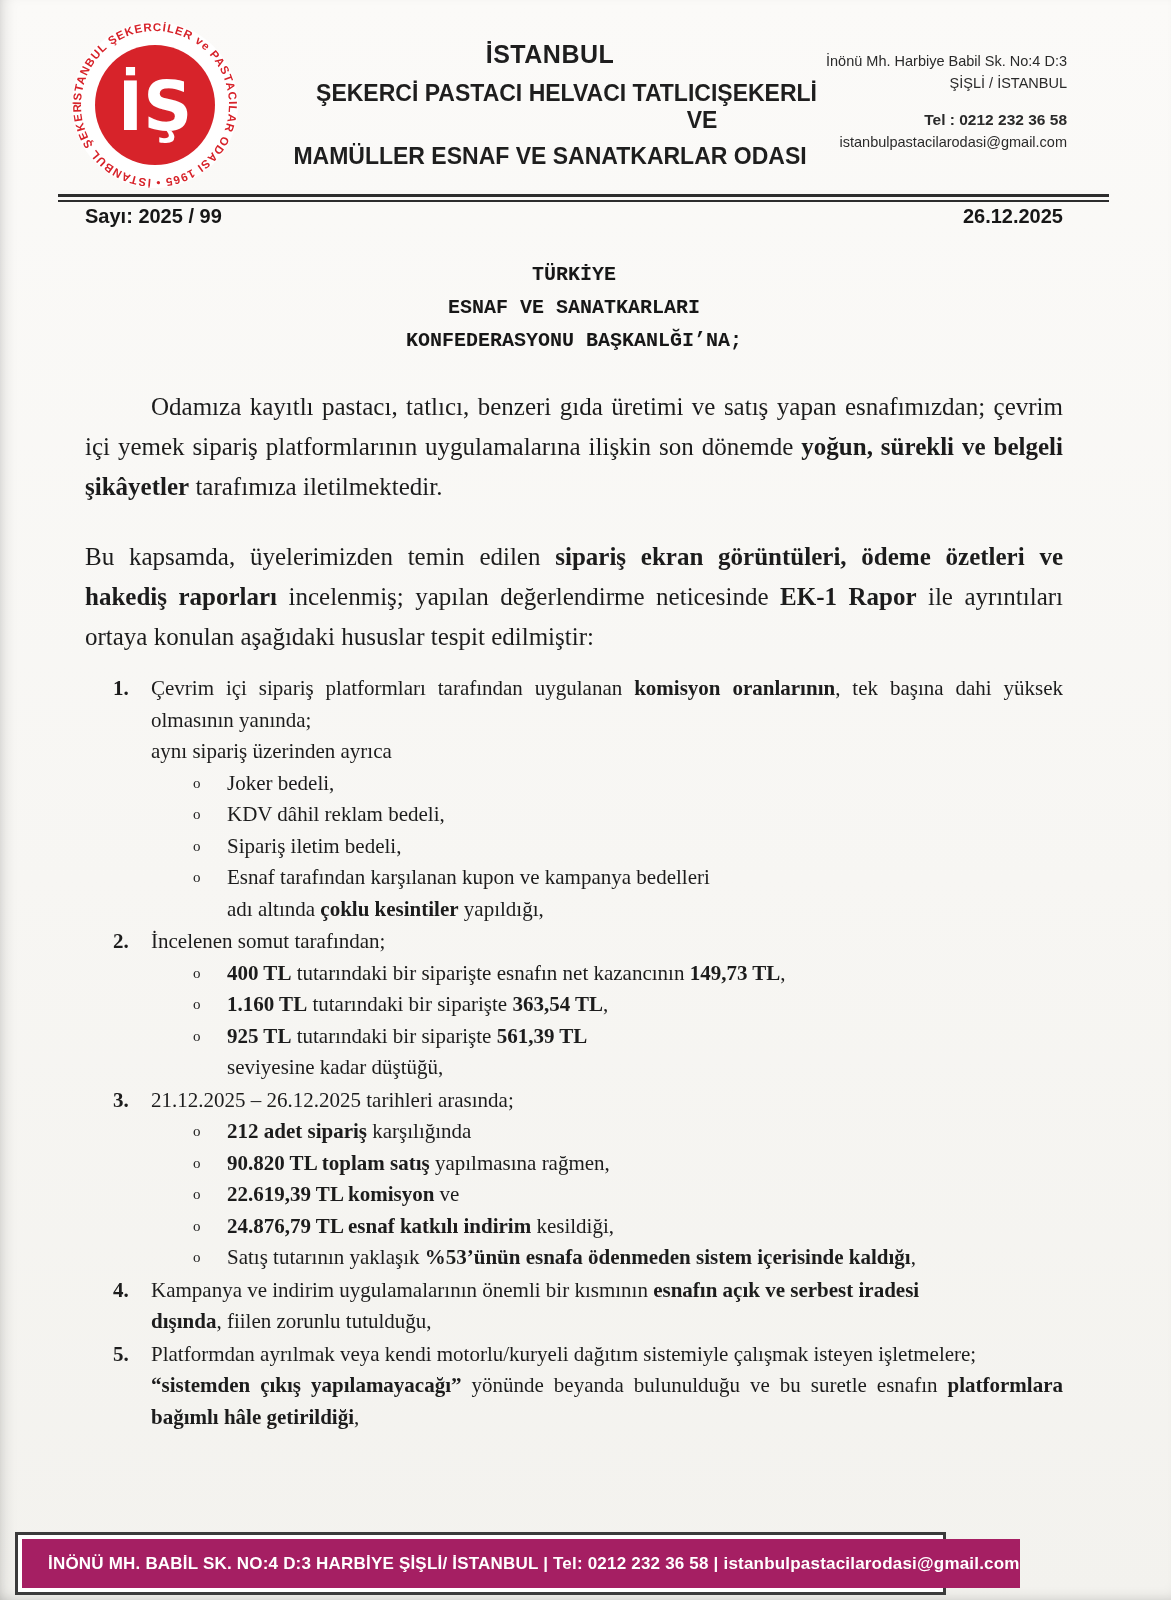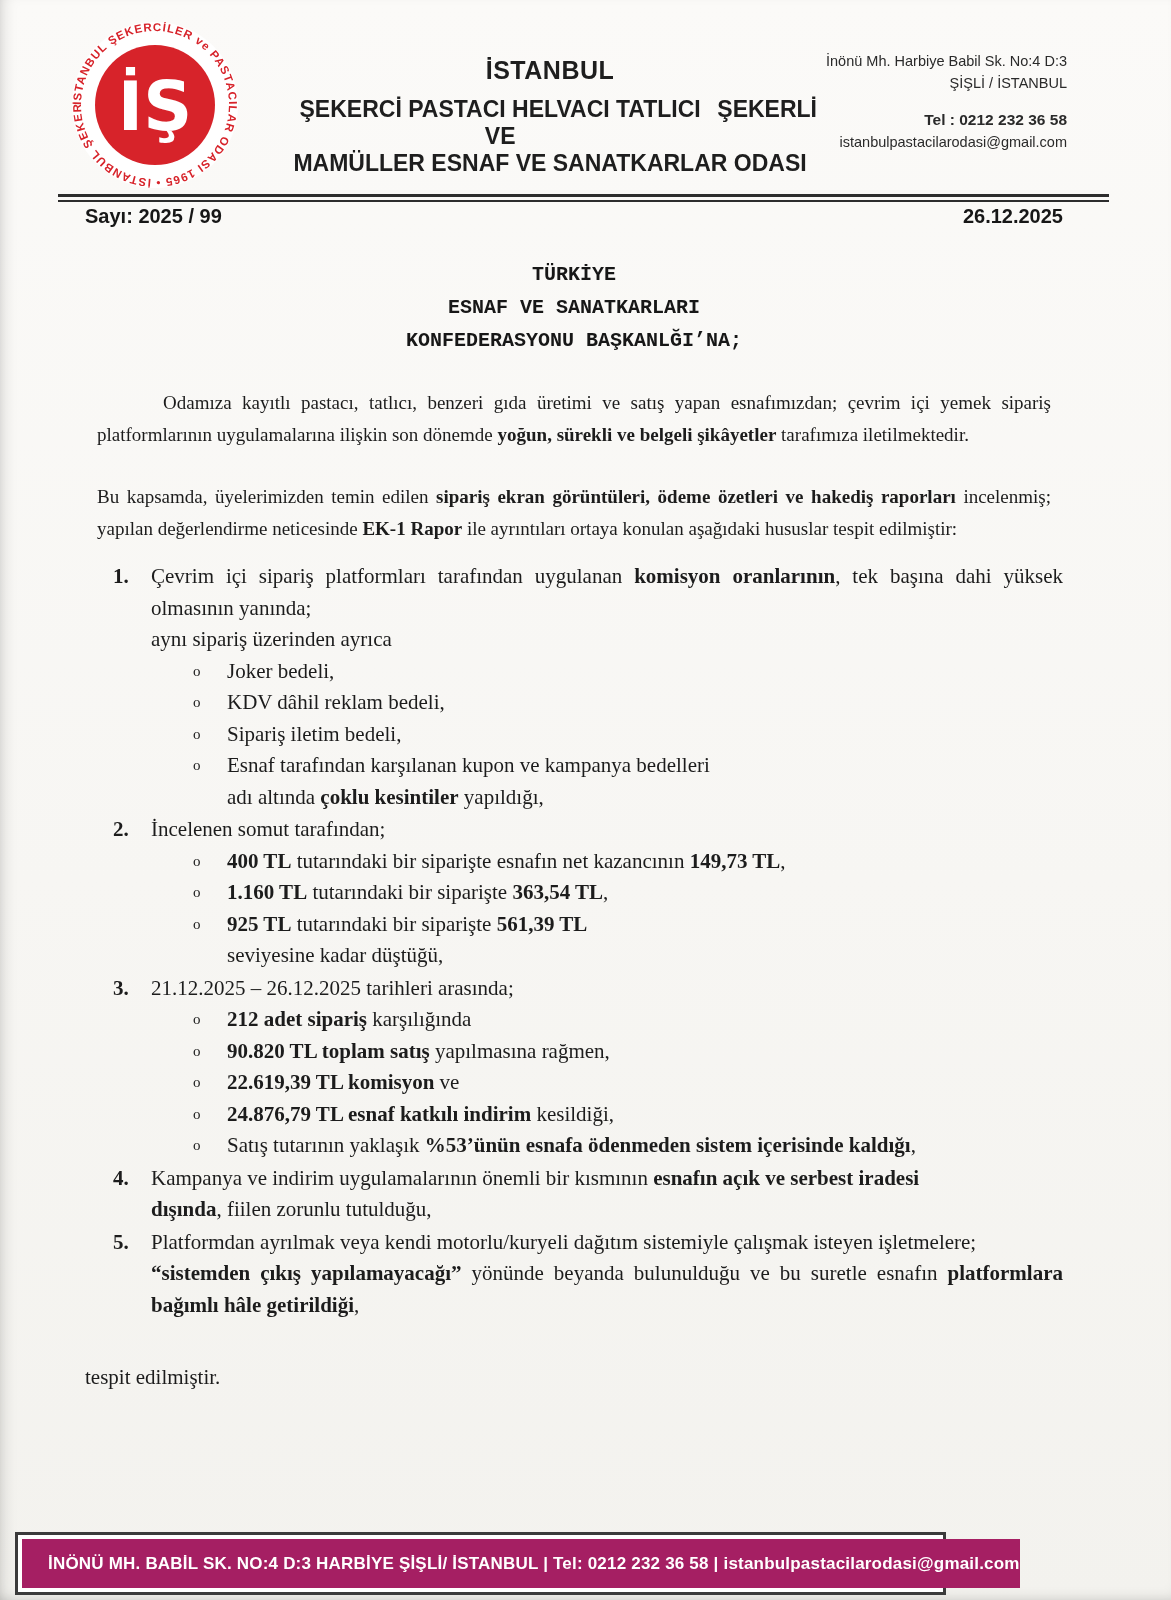--- a/index.html
+++ b/index.html
@@ -5,46 +5,46 @@
   html,body{margin:0;padding:0;background:#e9e7e3;}
   .page{
     position:relative;width:1171px;height:1600px;margin:0 auto;overflow:hidden;
     background:linear-gradient(180deg,#fbfaf8 0%,#f7f6f3 55%,#f3f2ee 100%);
     font-family:"Liberation Serif",serif;color:#1c1c1c;
     box-shadow:inset 12px 0 18px -14px rgba(0,0,0,.25), inset 0 -10px 16px -12px rgba(0,0,0,.2);
   }
   
   .logo{position:absolute;left:72px;top:22px;width:166px;height:166px;}
   .title-block{
-    position:absolute;left:283px;top:56px;width:534px;text-align:center;
+    position:absolute;left:283px;top:40px;width:534px;text-align:center;
     font-family:"Liberation Sans",sans-serif;font-weight:bold;color:#1e1e1e;
   }
   .title-line1{font-size:25px;letter-spacing:.5px;margin-bottom:11px;}
-  .title-line2{display:flex;justify-content:space-between;font-size:23px;}
+  .title-line2{display:flex;justify-content:space-between;font-size:23px;margin-bottom:9px;text-align:right;}
   .title-line3{font-size:23px;}
   .contact{
     position:absolute;right:104px;top:50px;text-align:right;
     font-family:"Liberation Sans",sans-serif;font-size:14.5px;color:#2a2a2a;line-height:22px;
   }
   .contact .tel{font-weight:bold;font-size:15.5px;margin-top:15px;}
   .rule{position:absolute;left:58px;right:62px;top:194px;height:3px;
         border-top:3px solid #2d2d2d;border-bottom:2px solid #2d2d2d;}
   
   .content{position:absolute;left:85px;top:205px;width:978px;}
   .meta-row{display:flex;justify-content:space-between;align-items:baseline;
     font-family:"Liberation Sans",sans-serif;font-weight:bold;font-size:20px;color:#171717;}
   .konu-row{display:flex;margin-top:14px;font-family:"Liberation Sans",sans-serif;
     font-weight:bold;font-size:19.5px;color:#171717;}
   .konu-label{width:66px;flex:0 0 66px;}
   .konu-text{flex:1;max-width:898px;text-align:justify;line-height:33px;}
   
   .recipient{margin-top:30px;text-align:center;font-family:Liberation Mono, monospace;
     font-weight:bold;font-size:20px;line-height:33px;color:#171717;}
   
-  .para{margin:12px;margin-top:30px;font-size:19px;line-height:32px;text-align:justify;}
+  .para{margin:0;margin-top:30px;font-size:25px;line-height:40px;text-align:justify;}
   .para.indented{text-indent:66px;}
   .para b,.findings b{font-weight:bold;}
   .findings{list-style:none;margin:16px 0 0 0;padding:0;font-size:21px;line-height:31.5px;}
   .findings li{display:grid;grid-template-columns:38px 1fr;padding-left:28px;margin-top:1px;}
   .item-number{font-weight:bold;}
   .item-text{text-align:justify;}
   .item-bullet{display:grid;grid-template-columns:38px 1fr;padding-left:38px;}
   .bullet-marker{font-size:15px;line-height:31.5px;padding-left:4px;}
   .item-cont{padding-left:76px;}
   .closing{margin:0;margin-top:44px;font-size:21px;}
@@ -193,21 +193,20 @@
         </li>
         <li>
           <div class="item-number">5.</div>
           <div>
             <div class="item-text"><span>Platformdan ayrılmak veya kendi motorlu/kuryeli dağıtım sistemiyle çalışmak isteyen işletmelere;</span></div>
             <div class="item-text"><b>“sistemden çıkış yapılamayacağı”</b><span> yönünde beyanda bulunulduğu ve bu suretle esnafın </span><b>platformlara bağımlı hâle getirildiği</b><span>,</span></div>
           </div>
         </li>
       </ol>
 
-    <p class="closing">tespit edilmiştir.</p>
   </div>
 
   <div class="footer-outer">
     <div class="footer-main" style="background: rgb(165, 31, 99);">
       <span>İNÖNÜ MH. BABİL SK. NO:4 D:3 HARBİYE ŞİŞLİ/ İSTANBUL   |   Tel: 0212 232 36 58   |   istanbulpastacilarodasi@gmail.com</span>
     </div>
     <div class="footer-side" style="background: rgb(165, 31, 99);"></div>
   </div>
 
 </div>

